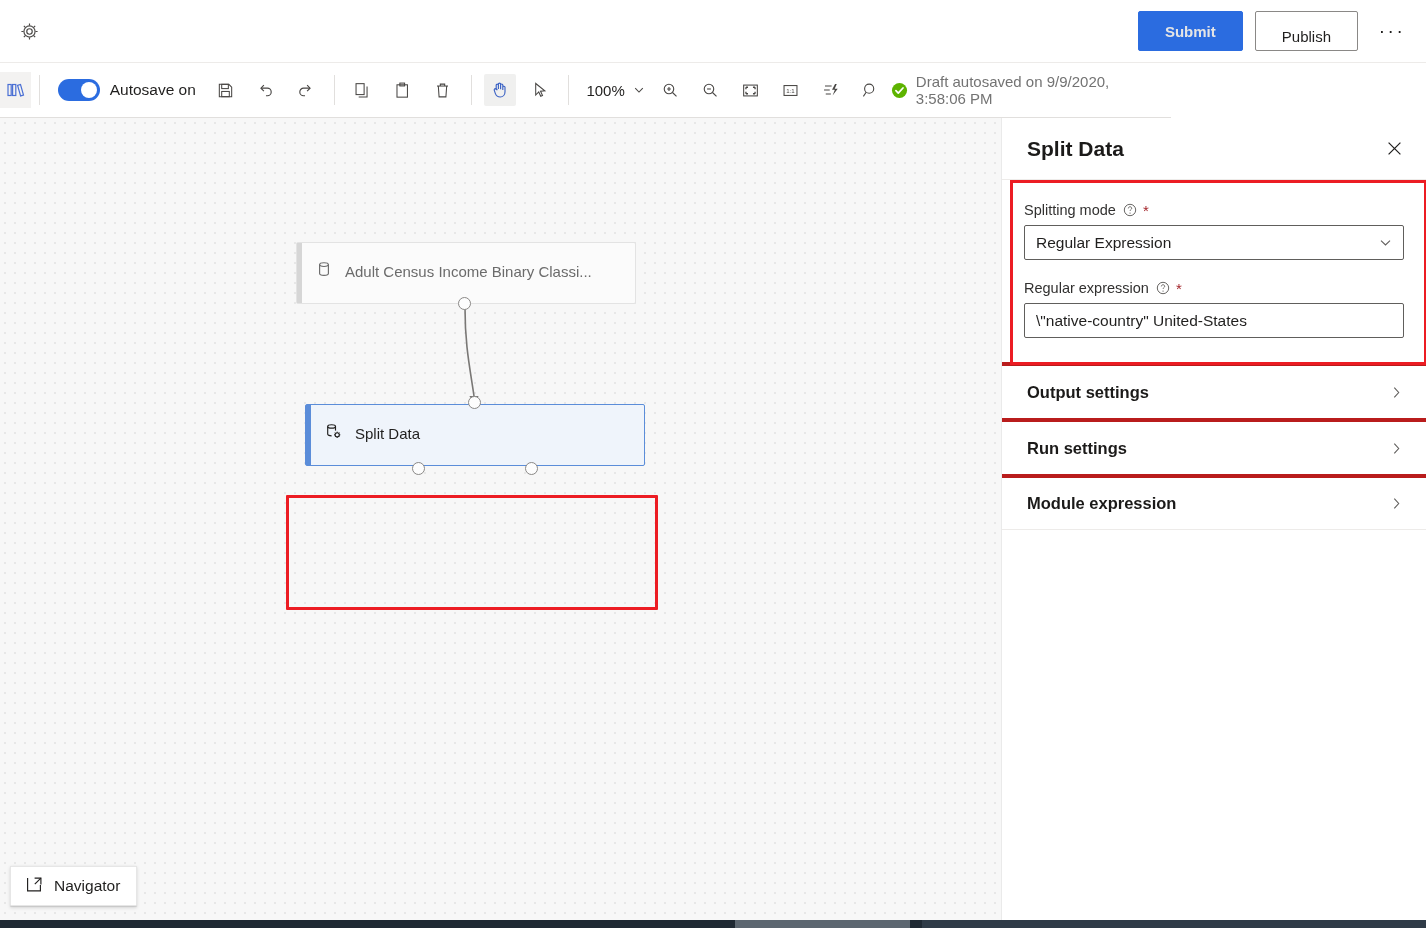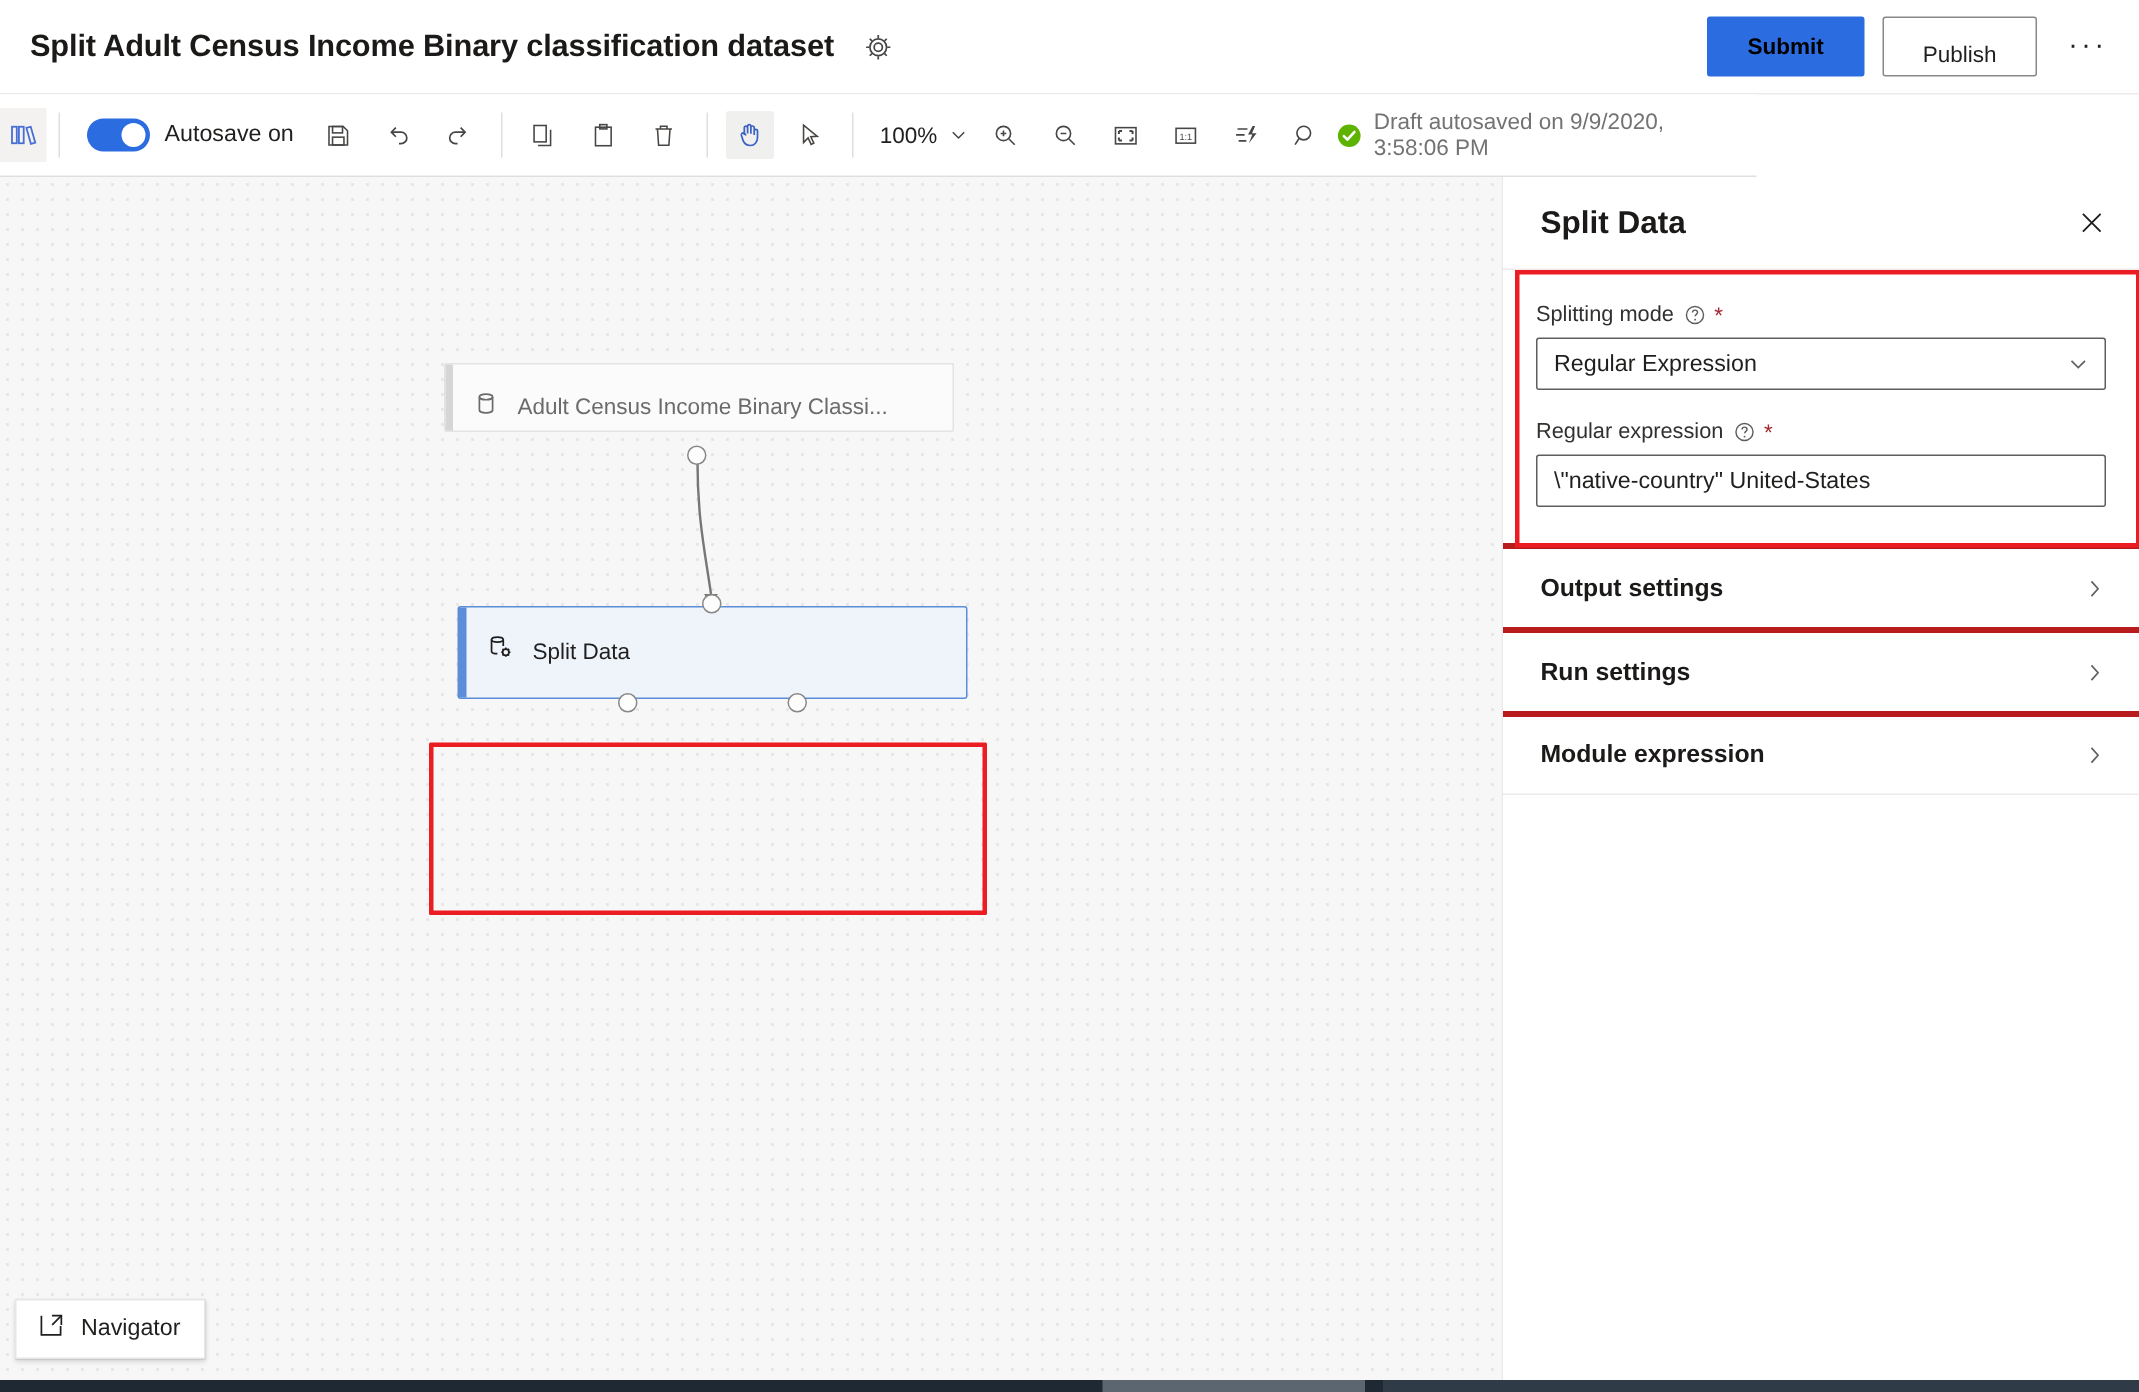--- a/index.html
+++ b/index.html
@@ -24,21 +24,21 @@
   .header-gear {
     margin-left: 17px; width: 24px; height: 24px;
     display: flex; align-items: center; justify-content: center;
     cursor: pointer;
   }
   .header-right {
     margin-left: auto; display: flex; align-items: center;
     margin-right: 14px; gap: 0;
   }
   .btn-submit {
-    background: #2b6ce0; color: #000000; font-size: 15px; font-weight: 600;
+    background: #2b6ce0; color: #e5e5e5; font-size: 15px; font-weight: 600;
     border: 1px solid #2b6ce0; border-radius: 2px;
     height: 40px; padding: 0 26px; cursor: pointer;
     font-family: "Liberation Sans", sans-serif;
   }
   .btn-publish {
     background: #ffffff; color: #201f1e; font-size: 15px; font-weight: 400;
     border: 1px solid #8a8886; border-radius: 2px;
     height: 40px; padding: 16px 26px; margin-left: 12px; cursor: pointer;
     font-family: "Liberation Sans", sans-serif;
   }
@@ -97,21 +97,21 @@
     background-color: #f7f7f7;
     background-image: radial-gradient(#e7e7e7 1px, transparent 1px);
     background-size: 10px 10px;
     overflow: hidden;
   }
   .node {
     position: absolute; border-radius: 2px; display: flex; align-items: flex-start;
   }
   
   .node-dataset {
-    left: 296px; top: 124px; width: 340px; height: 46px;
+    left: 296px; top: 124px; width: 340px; height: 62px;
     background: #fbfbfb; border: 1px solid #e3e3e3;
   }
   .node-dataset .accent {
     position: absolute; left: 0; top: 0; width: 5px; height: 100%;
     background: #d6d6d6;
   }
   .node-dataset .node-row {
     display: flex; align-items: center; margin: 17px 0 0 18px;
   }
   .node-dataset .node-label {
@@ -213,21 +213,20 @@
   .bottom-strip .seg1 { position:absolute; left: 735px; top: 0; width: 175px; height: 8px; background:#5c6670; }
   .bottom-strip .seg2 { position:absolute; left: 910px; top: 0; width: 12px; height: 8px; background:#1f2933; }
   .bottom-strip .seg3 { position:absolute; left: 922px; top: 0; width: 504px; height: 8px; background:#2f3b47; }
 </style>
 </head>
 <body>
 
 <div id="app">
 
   <div class="header">
-    <div class="header-title">Split Adult Census Income Binary classification dataset</div>
     <div class="header-gear">
       <svg width="21" height="21" viewBox="0 0 20 20" fill="none" stroke="#484644" stroke-width="1.1">
         <circle cx="10" cy="10" r="2.6"></circle>
         <path d="M10 2.3v2M10 15.7v2M2.3 10h2M15.7 10h2M4.6 4.6l1.4 1.4M14 14l1.4 1.4M15.4 4.6L14 6M6 14l-1.4 1.4"></path>
         <circle cx="10" cy="10" r="5.3"></circle>
       </svg>
     </div>
     <div class="header-right">
       <button class="btn-submit">Submit</button>
       <button class="btn-publish">Publish</button>

